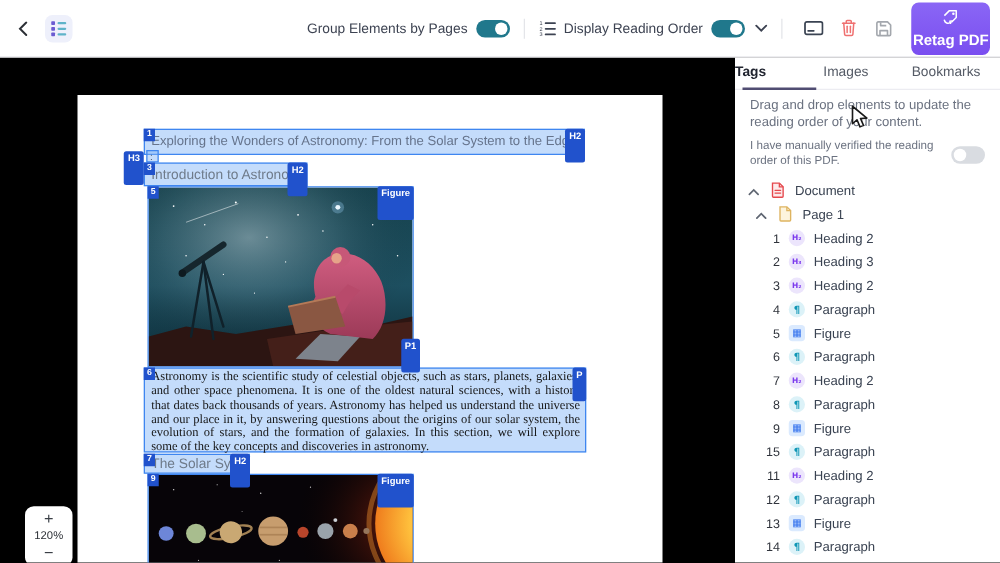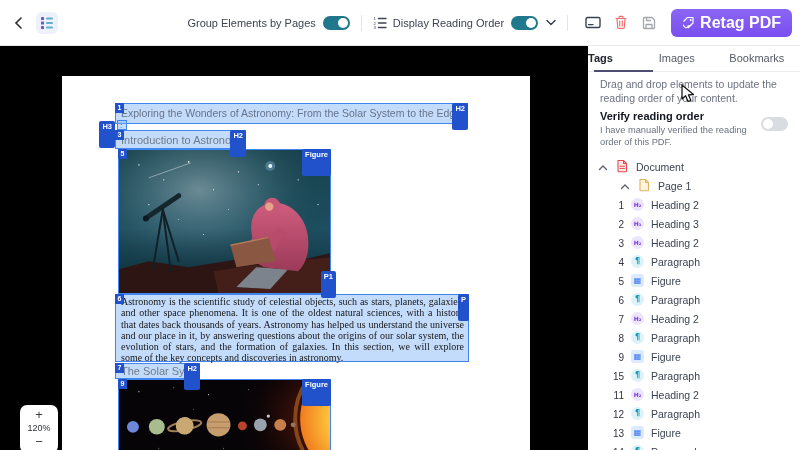--- a/index.html
+++ b/index.html
@@ -15,22 +15,22 @@
   .tb-label { font-size:11px; color:#3d4352; margin-right:7px; white-space:nowrap; }
   .tgl { width:27px; height:14px; border-radius:8px; background:#20788c; position:relative; cursor:pointer; flex:none; }
   .tgl::after { content:""; position:absolute; width:10px; height:10px; border-radius:50%;
     background:#fff; top:2px; right:2px; }
   .tgl.off { background:#d9dce1; }
   .tgl.off::after { right:auto; left:2px; }
   .vd { width:1px; height:16px; background:#e4e5e9; margin:0 11px; }
   .tb-ic { width:20px; height:20px; display:flex; align-items:center; justify-content:center;
     margin:0 4px; cursor:pointer; background:none; border:none; }
   .retag { display:flex; align-items:center; gap:5px; margin-left:8px; margin-right:2px;
-    background:linear-gradient(180deg,#8a66f5,#7a4ef0); color:#fff; font-size:16px; font-weight:600;
-    font-family:"Liberation Sans",sans-serif; border:none; border-radius:6px; padding:5px 11px; cursor:pointer; }
+    background:linear-gradient(180deg,#8a66f5,#7a4ef0); color:#fff; font-size:12px; font-weight:600;
+    font-family:"Liberation Sans",sans-serif; border:none; border-radius:6px; padding:5px 1px; cursor:pointer;flex-direction:column; }
   .chev-dn { margin-left:8px; cursor:pointer; display:flex; }
   .nlist-ic { margin-right:6px; display:flex; }
   
   .main { display:flex; height:420px; }
   .canvas { width:588px; position:relative; background:#000; overflow:hidden; }
   .sidebar { flex:1; background:#fff; position:relative; overflow:hidden; }
   
   .page { position:absolute; left:62px; top:30px; width:468px; height:383px; background:#fff; overflow:hidden; }
   .ov { position:absolute; background:rgba(125,178,247,.45); border:1px solid #3f86f0; }
   .ov.nofill { background:rgba(125,178,247,.12); }
@@ -66,21 +66,21 @@
   .tab.active { color:#20242f; font-weight:700; }
   .tab.active::after { content:""; position:absolute; left:6px; right:6px; bottom:-1px; height:2px; background:#504d72; }
   .desc { padding:6px 12px 0; font-size:10.5px; color:#6b7280; line-height:13.5px; }
   .verify { margin:5px 12px 0; position:relative; }
   .vtitle { font-size:11px; font-weight:700; color:#12161f; line-height:13px; }
   .vsub { font-size:9.3px; color:#6b7280; line-height:12px; margin-top:1px; width:152px; }
   .vtgl { position:absolute; right:0; top:7px; }
   .tree { margin-top:6px; font-size:10.5px; color:#3a4352; }
   .trow { display:flex; align-items:flex-end; height:19px; cursor:pointer; }
   .doc-row { padding-left:10px; }
-  .page-row { padding-left:32px; }
+  .page-row { padding-left:16px; }
   .chev { width:10px; height:10px; margin-right:7px; flex:none; }
   .tico { width:14px; height:14px; margin-right:7px; flex:none; }
   .inum { width:36px; text-align:right; margin-right:7px; font-size:10px; color:#30343c; flex:none; }
   .ti { width:13px; height:13px; border-radius:50%; text-align:center; margin-right:7px; flex:none;
     font-weight:700; font-size:6px; line-height:13px; font-family:"DejaVu Sans",sans-serif; }
   .ic-h { background:#ece5fc; color:#7c3aed; }
   .ic-p { background:#dcf2f8; color:#0e96b5; font-size:8px; }
   .ic-f { background:#dbeafe; color:#2f6fed; border-radius:3px; font-size:8px; }
   .cursor { position:absolute; left:92px; top:38px; z-index:20; }
 </style>
@@ -331,21 +331,20 @@
 
     <div class="desc">Drag and drop elements to update the reading order of your content.</div>
 
     <span class="cursor">
       <svg width="17" height="20" viewBox="0 0 17 20">
           <path d="M2,1 L2,15 L5.6,11.8 L8,17.5 L10.8,16.3 L8.4,10.8 L13.5,10.5 Z" fill="#fff" stroke="#1a1a1a" stroke-width="1.3" stroke-linejoin="round"></path>
         </svg>
     </span>
 
     <div class="verify">
-      <div class="vtitle">Verify reading order</div>
       <div class="vsub">I have manually verified the reading order of this PDF.</div>
       <div class="tgl off vtgl"></div>
     </div>
 
     <div class="tree">
       <div class="trow doc-row">
         <svg class="chev" viewBox="0 0 10 10">
             <polyline points="1.5,6.5 5,3 8.5,6.5" fill="none" stroke="#5f6672" stroke-width="1.4" stroke-linecap="round"></polyline>
           </svg>
         <svg class="tico" viewBox="0 0 14 14">

